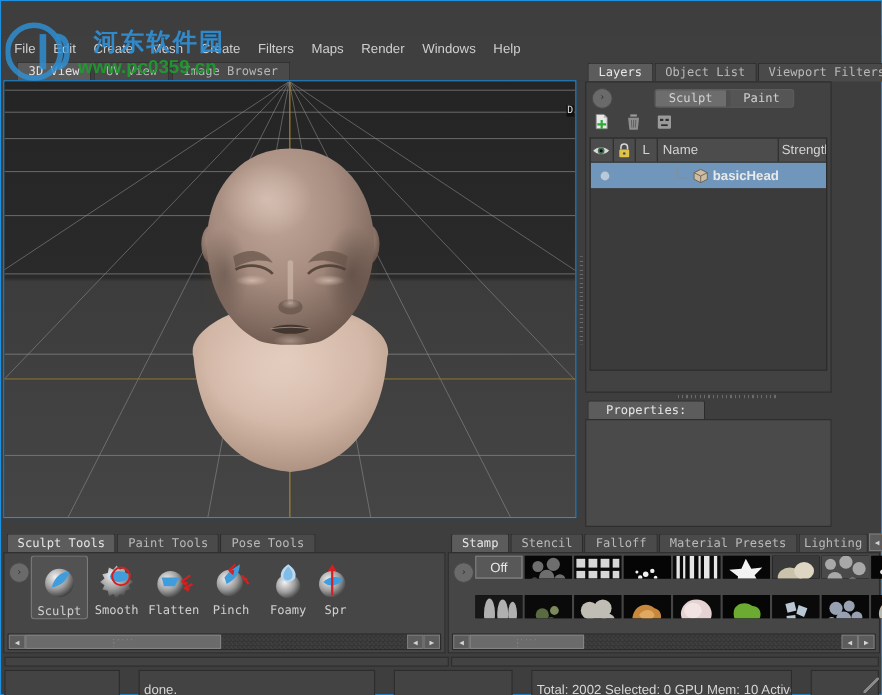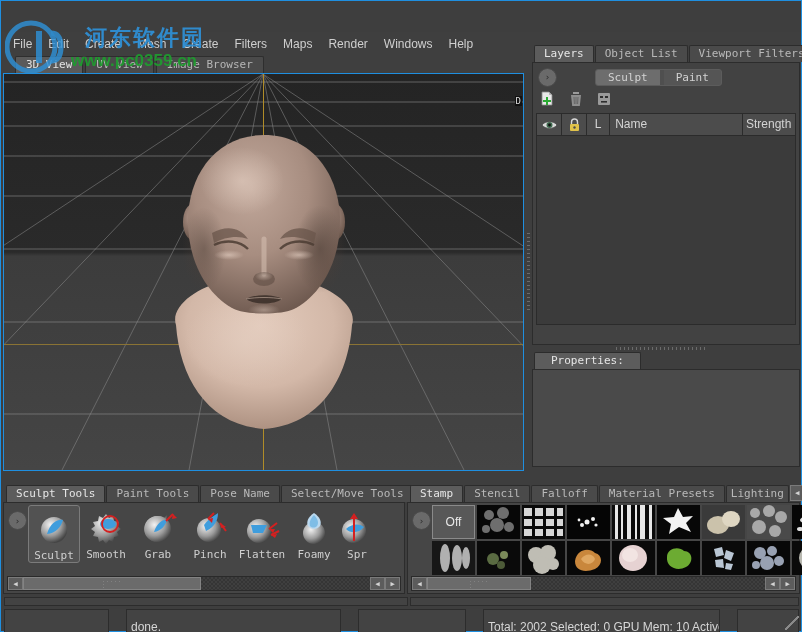--- a/index.html
+++ b/index.html
@@ -50,21 +50,21 @@
   .vp-horizon{position:absolute;left:0;width:100%;height:1px;background:#8a7334;}
   .vp-axisv{position:absolute;width:1px;background:#b08c28;}
   .vp-model{position:absolute;}
   .vp-label{position:absolute;right:1px;top:22px;font-size:9px;color:#ddd;
     background:#111;padding:0 1px;}
   .vsplit{position:absolute;left:524px;top:72px;width:7px;height:398px;background:#3e3e3e;}
   .vsplit .dots{position:absolute;left:2px;top:160px;width:3px;height:80px;
     background-image:repeating-linear-gradient(to bottom,#6b6b6b 0 1px,transparent 1px 4px);}
 
   
-  .rpanel{position:absolute;left:531px;top:44px;width:268px;height:418px;}
+  .rpanel{position:absolute;left:531px;top:56px;width:224px;height:418px;}
   .panel-tabs{display:flex;align-items:flex-end;height:17px;padding-left:2px;}
   .ptab{height:16px;line-height:16px;padding:0 9px;font-size:11px;color:#b9b9b9;
     background:#4a4a4a;border:1px solid #2c2c2c;border-bottom:none;margin-right:1px;
     border-radius:2px 2px 0 0;white-space:nowrap;}
   .ptab.active{background:#5c5c5c;color:#e6e6e6;}
   .panel-body{background:#424242;border:1px solid #2c2c2c;height:283px;
     box-sizing:border-box;position:relative;padding:3px;}
 
   .layer-toolbar1{display:flex;align-items:center;height:22px;}
   .round-arrow{width:17px;height:17px;border-radius:50%;background:#6a6a6a;
@@ -125,21 +125,21 @@
     width:18px;height:7px;
     background-image:repeating-linear-gradient(to right,#909090 0 1px,transparent 1px 4px),
                      repeating-linear-gradient(to bottom,#909090 0 1px,transparent 1px 3px);
     background-size:18px 1px,1px 7px;background-repeat:repeat-x,repeat-y;opacity:.6;}
   .sb-track{flex:1 1 auto;height:13px;
     background-image:repeating-conic-gradient(#3f3f3f 0 25%, #353535 0 50%);
     background-size:4px 4px;}
 
   .stamps{display:flex;flex-direction:column;gap:2px;}
   .stamp-row{display:flex;gap:2px;height:34px;overflow:hidden;}
-  .stamp{width:43px;height:34px;background:#0a0a0a;flex:0 0 auto;position:relative;overflow:hidden;}
+  .stamp{width:43px;height:21px;background:#0a0a0a;flex:0 0 auto;position:relative;overflow:hidden;}
   .stamp.off{background:#585858;border:1px solid #8a8a8a;display:flex;
     align-items:center;justify-content:center;color:#e8e8e8;
     font-family:"Liberation Sans",sans-serif;font-size:12px;box-sizing:border-box;}
   .tabnav{margin-left:auto;display:flex;gap:1px;padding-bottom:1px;}
   .tabnav div{width:15px;height:16px;background:#5c5c5c;border:1px solid #7a7a7a;
     display:flex;align-items:center;justify-content:center;box-sizing:border-box;}
 
   
   .statusbar{position:absolute;left:1px;top:596px;width:799px;height:34px;background:#3e3e3e;}
   .sb-top{position:absolute;left:2px;top:0;right:2px;height:12px;display:flex;gap:2px;}
@@ -347,39 +347,54 @@
             <svg width="13" height="14" viewBox="0 0 13 14" style="vertical-align:middle">
               <path d="M3.5 6 v-2 a3 3 0 0 1 6 0 v2" fill="none" stroke="#d8d8d8" stroke-width="1.4"></path>
               <rect x="2" y="6" width="9" height="7" rx="1" fill="#e0c24a"></rect>
               <circle cx="6.5" cy="9.5" r="1.2" fill="#4a4a4a"></circle>
             </svg>
           </div>
           <div class="lt-h" style="width:24px">L</div>
           <div class="lt-h" style="width:138px;text-align:left;padding-left:5px">Name</div>
           <div class="lt-h" style="width:54px;text-align:left;padding-left:3px;border-right:none;overflow:hidden">Strength</div>
         </div>
+        <div class="lt-row">
+          <div class="lt-dot">
+              <i></i>
+            </div>
+          <div class="lt-name">
+            <span class="treeelbow"></span>
+            <span>
+              <svg width="14" height="14" viewBox="0 0 14 14" style="display:block">
+                <path d="M7 1 L13 4 L13 10 L7 13 L1 10 L1 4 Z" fill="#cbbda6" stroke="#6b5c48" stroke-width="0.8"></path>
+                <path d="M1 4 L7 7 L13 4" fill="none" stroke="#6b5c48" stroke-width="0.8"></path>
+                <path d="M7 7 L7 13" fill="none" stroke="#6b5c48" stroke-width="0.8"></path>
+              </svg>
+            </span>
+            <span>basicHead</span>
+          </div>
+        </div>
       </div>
     </div>
 
     <div class="hsplit">
       <div class="dots"></div>
     </div>
 
     <div class="props-tabs">
       <div class="ptab active" style="padding:0 16px">Properties:</div>
     </div>
     <div class="props-body"></div>
   </div>
 
   <div class="tray tray-left">
     <div class="tray-tabs">
       <div class="ptab active">Sculpt Tools</div>
       <div class="ptab">Paint Tools</div>
-      <div class="ptab">Pose Name</div>
-      <div class="ptab">Select/Move Tools</div>
+      <div class="ptab">Pose Tools</div>
     </div>
     <div class="tray-body">
       <div class="tools-row">
 
         <div style="width:22px;padding-top:6px;flex:0 0 auto">
           <div class="round-arrow">›</div>
         </div>
 
         <div class="tool sel">
           <span class="glyph">
@@ -409,38 +424,40 @@
                   </radialGradient>
                 </defs>
               <path d="M20 5 l3 4 4-2 1 5 5 1 -2 4 4 3 -4 3 2 4 -5 1 -1 5 -4-2 -3 4 -3-4 -4 2 -1-5 -5-1 2-4 -4-3 4-3 -2-4 5-1 1-5 4 2 z" fill="url(#bg2)"></path>
               <ellipse cx="22" cy="15" rx="8" ry="5" fill="#3f9ddd"></ellipse>
               <circle cx="24" cy="15" r="8" fill="none" stroke="#d42020" stroke-width="1.8"></circle>
             </svg>
           </span>
           <span class="tname">Smooth</span>
         </div>
 
+
         <div class="tool">
           <span class="glyph">
             <svg width="40" height="38" viewBox="0 0 40 38">
               <defs>
-                  <radialGradient id="bg3" cx="36%" cy="34%" r="70%">
+                  <radialGradient id="bg5" cx="36%" cy="34%" r="70%">
                     <stop offset="0%" stop-color="#f2f2f2"></stop>
                     <stop offset="60%" stop-color="#9b9b9b"></stop>
                     <stop offset="100%" stop-color="#454545"></stop>
                   </radialGradient>
                 </defs>
-              <path d="M20 33 a13 13 0 1 1 6-24 l4 -4 -4 12 z" fill="url(#bg3)"></path>
-              <circle cx="20" cy="20" r="13" fill="url(#bg3)"></circle>
-              <path d="M16 23 C19 14 25 10 29 11 C27 17 23 22 16 23 Z" fill="#3f9ddd"></path>
-              <path d="M28 12 L35 5" stroke="#d42020" stroke-width="2"></path>
-                <path d="M35 5 l-1 5 5 -1 z" fill="#d42020"></path>
+              <circle cx="17" cy="22" r="12" fill="url(#bg5)"></circle>
+              <path d="M9 16 L25 16 L21 24 L11 24 Z" fill="#3f9ddd"></path>
+              <path d="M35 14 L27 20" stroke="#d42020" stroke-width="2"></path>
+                <path d="M27 20 l6 0 -2 4 z" fill="#d42020"></path>
+              <path d="M37 22 L29 26" stroke="#d42020" stroke-width="2"></path>
+                <path d="M29 26 l6 -1 -2 4 z" fill="#d42020"></path>
             </svg>
           </span>
-          <span class="tname">Grab</span>
+          <span class="tname">Flatten</span>
         </div>
 
         <div class="tool">
           <span class="glyph">
             <svg width="40" height="38" viewBox="0 0 40 38">
               <defs>
                   <radialGradient id="bg4" cx="36%" cy="34%" r="70%">
                     <stop offset="0%" stop-color="#f2f2f2"></stop>
                     <stop offset="60%" stop-color="#9b9b9b"></stop>
                     <stop offset="100%" stop-color="#454545"></stop>
@@ -454,41 +471,20 @@
                 <path d="M30 14 l1 5 5 -1 z" fill="#d42020"></path>
             </svg>
           </span>
           <span class="tname">Pinch</span>
         </div>
 
         <div class="tool">
           <span class="glyph">
             <svg width="40" height="38" viewBox="0 0 40 38">
               <defs>
-                  <radialGradient id="bg5" cx="36%" cy="34%" r="70%">
-                    <stop offset="0%" stop-color="#f2f2f2"></stop>
-                    <stop offset="60%" stop-color="#9b9b9b"></stop>
-                    <stop offset="100%" stop-color="#454545"></stop>
-                  </radialGradient>
-                </defs>
-              <circle cx="17" cy="22" r="12" fill="url(#bg5)"></circle>
-              <path d="M9 16 L25 16 L21 24 L11 24 Z" fill="#3f9ddd"></path>
-              <path d="M35 14 L27 20" stroke="#d42020" stroke-width="2"></path>
-                <path d="M27 20 l6 0 -2 4 z" fill="#d42020"></path>
-              <path d="M37 22 L29 26" stroke="#d42020" stroke-width="2"></path>
-                <path d="M29 26 l6 -1 -2 4 z" fill="#d42020"></path>
-            </svg>
-          </span>
-          <span class="tname">Flatten</span>
-        </div>
-
-        <div class="tool">
-          <span class="glyph">
-            <svg width="40" height="38" viewBox="0 0 40 38">
-              <defs>
                   <radialGradient id="bg6" cx="36%" cy="34%" r="70%">
                     <stop offset="0%" stop-color="#f2f2f2"></stop>
                     <stop offset="60%" stop-color="#9b9b9b"></stop>
                     <stop offset="100%" stop-color="#454545"></stop>
                   </radialGradient>
                 </defs>
               <circle cx="20" cy="24" r="11" fill="url(#bg6)"></circle>
               <path d="M20 4 C26 8 28 13 26 17 C23 21 17 21 14 17 C12 13 14 8 20 4 Z" fill="#bcd9ef"></path>
               <path d="M20 6 C24 10 25 14 23 17 C21 19 18 19 16 17 C15 14 16 10 20 6 Z" fill="#7fbde6"></path>
             </svg>

